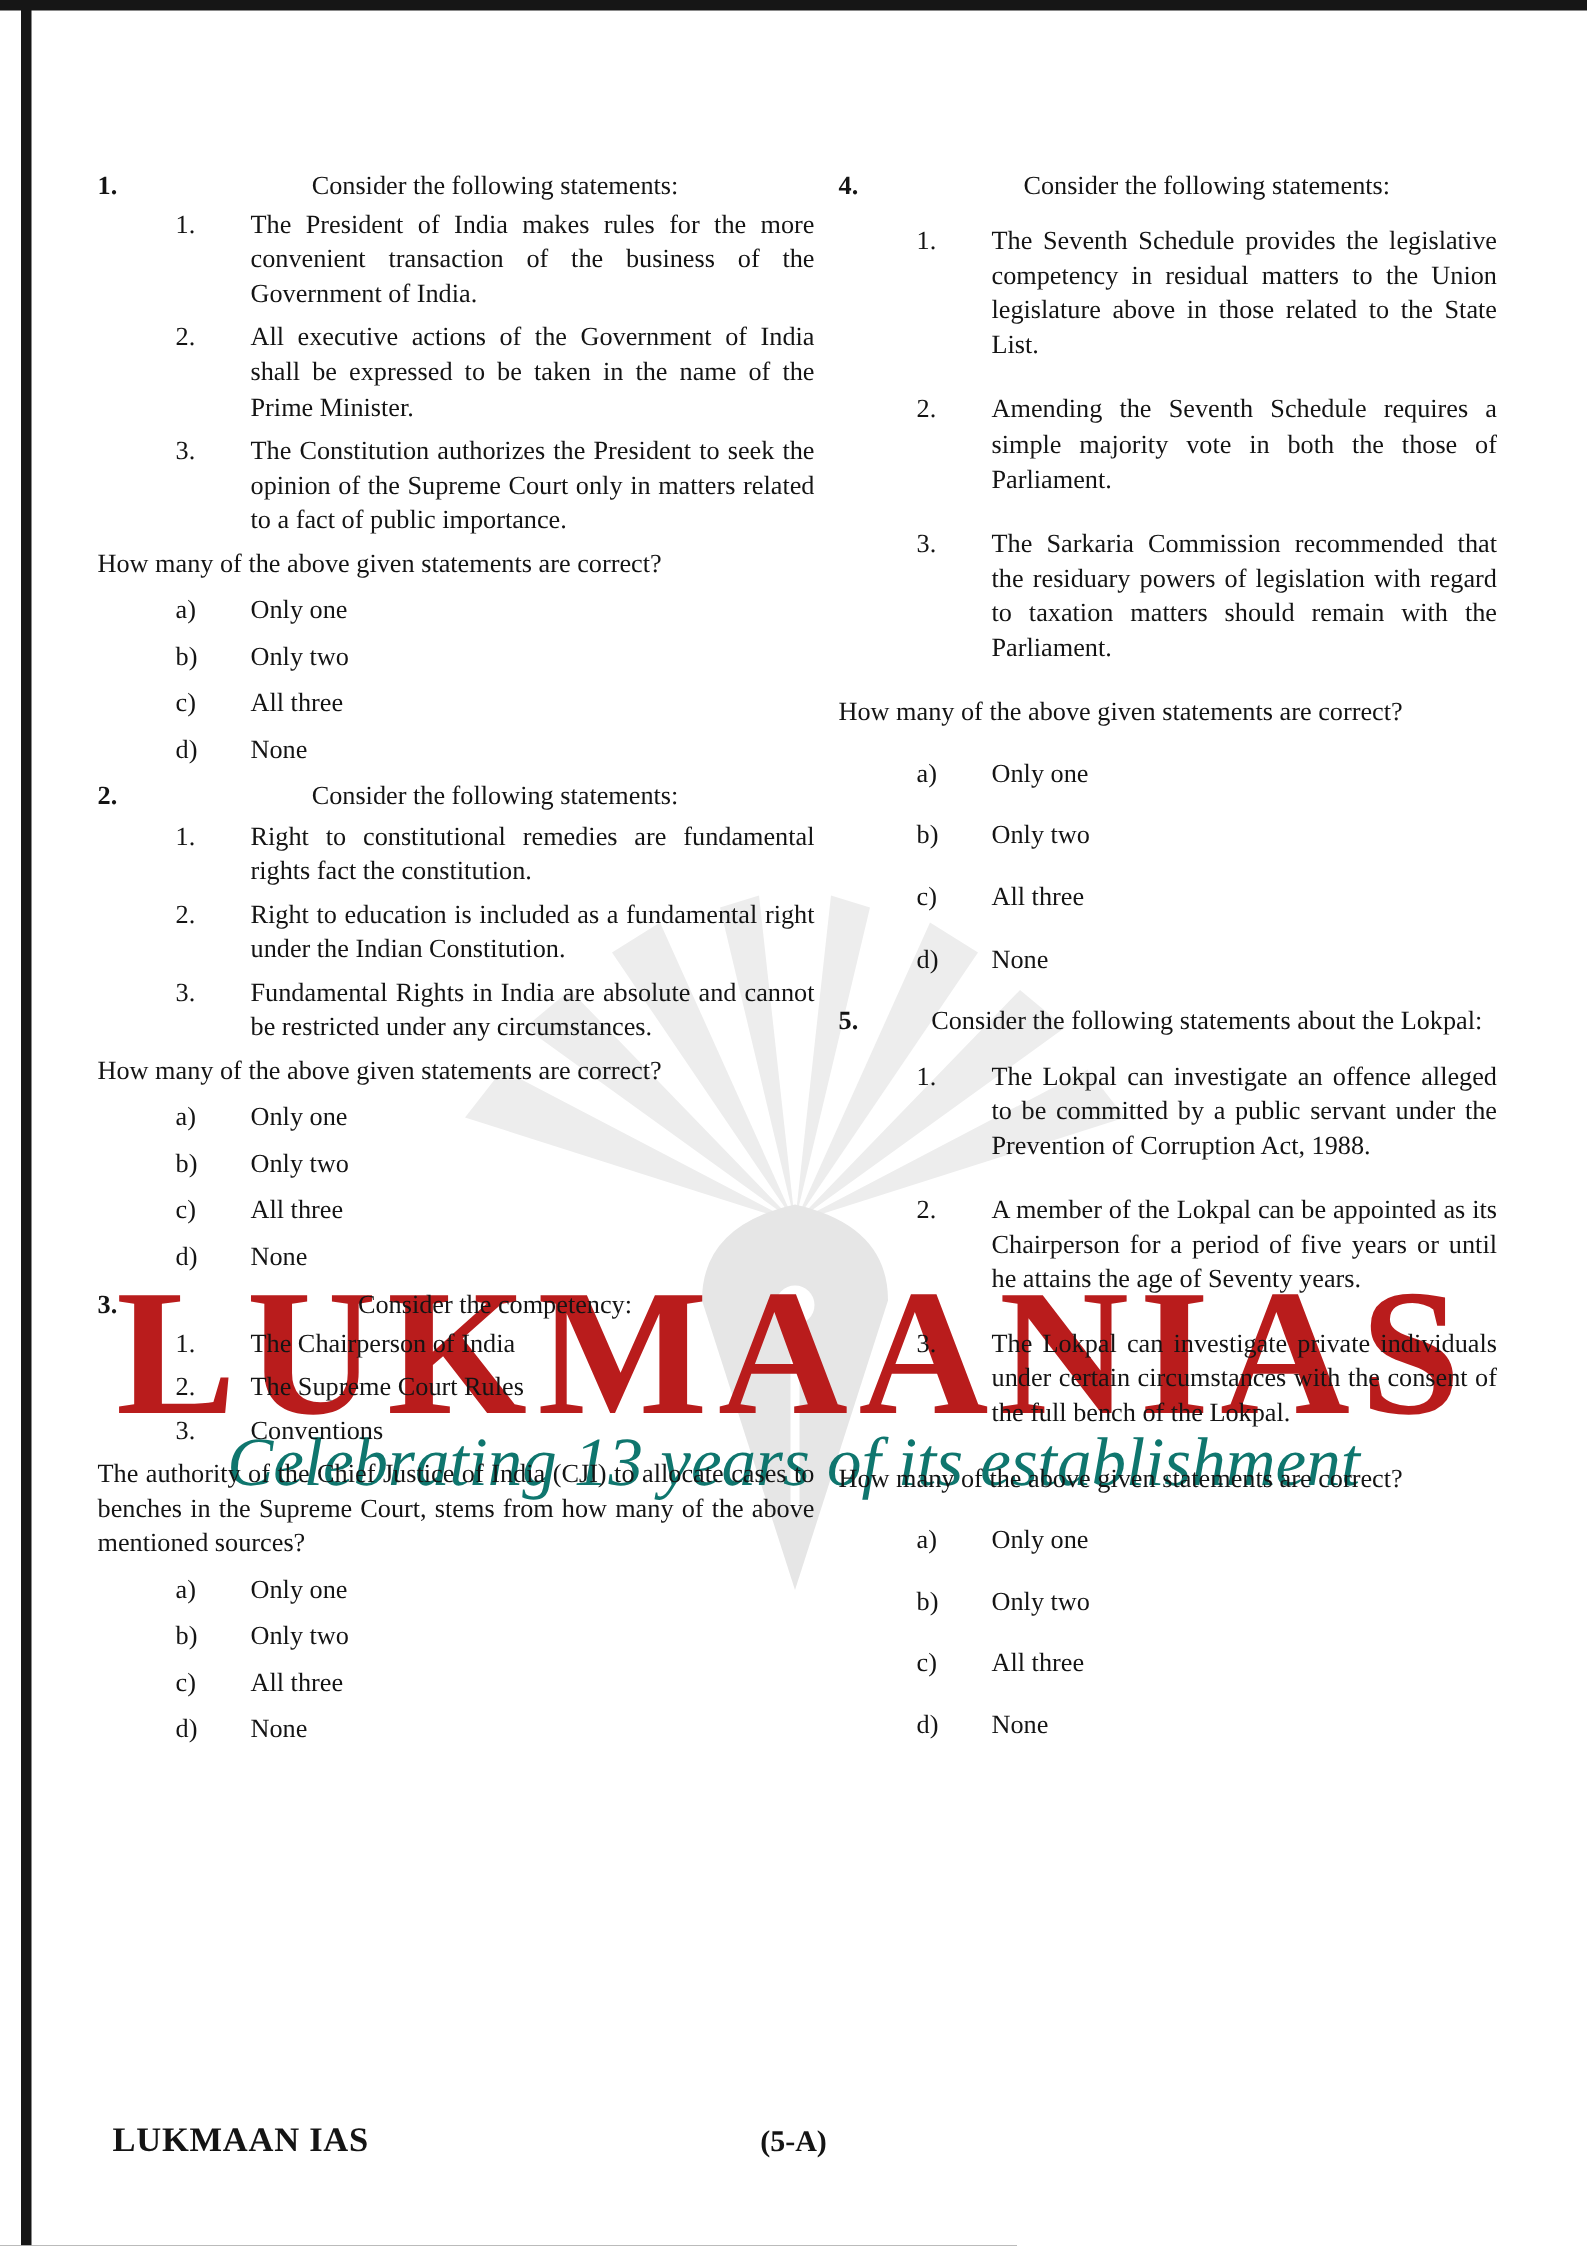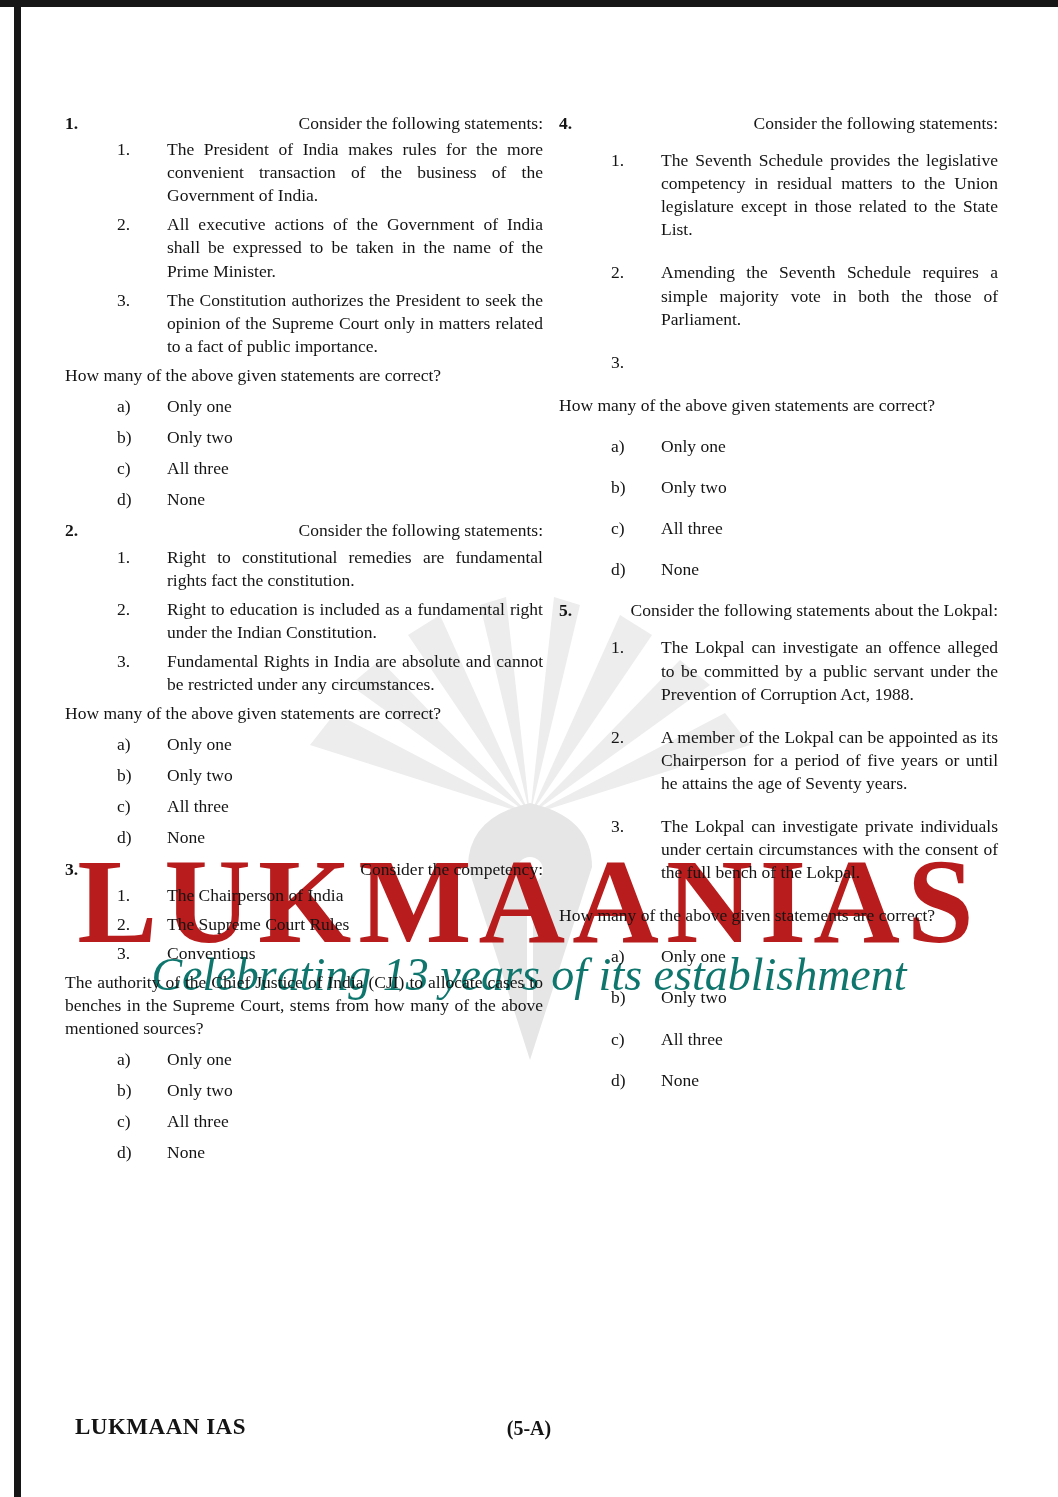--- a/index.html
+++ b/index.html
@@ -39,21 +39,21 @@
     padding:112px 60px 0 65px;
     font-size:17.5px;line-height:1.32;
   }
   .col-left{width:478px;flex:0 0 478px;}
   .col-right{flex:1;}
 
   .row{display:flex;}
   .num{flex:0 0 52px;font-weight:bold;}
   .snum{flex:0 0 50px;}
   .body{flex:1;text-align:justify;}
-  .intro{text-align:right;font-weight:normal;}
+  .intro{text-align:center;font-weight:normal;}
 
   .stmt,.opt,.qtext{margin-left:52px;}
   .qtext{text-align:justify;}
 
   
   .question{margin-bottom:7px;}
   .head{margin-bottom:3px;}
   .stmt{margin-bottom:6px;}
   .qtext{margin:6px 0 8px;}
   .opt{margin-bottom:8px;}
@@ -214,28 +214,29 @@
         </div>
       </div>
     <div class="col-right spaced">
         <div class="question">
           <div class="row head">
             <span class="num">4.</span>
             <span class="body intro">Consider the following statements:</span>
           </div>
           <div class="row stmt">
             <span class="snum">1.</span>
-            <span class="body">The Seventh Schedule provides the legislative competency in residual matters to the Union legislature except in those related to the State List.</span>
+            <span class="body">The Seventh Schedule provides the legislative competency in residual matters to the Union legislature above in those related to the State List.</span>
           </div>
           <div class="row stmt">
             <span class="snum">2.</span>
             <span class="body">Amending the Seventh Schedule requires a simple majority vote in both the those of Parliament.</span>
           </div>
           <div class="row stmt">
             <span class="snum">3.</span>
+            <span class="body">The Sarkaria Commission recommended that the residuary powers of legislation with regard to taxation matters should remain with the Parliament.</span>
           </div>
           <div class="qtext">How many of the above given statements are correct?</div>
           <div class="row opt">
             <span class="snum">a)</span>
             <span class="body">Only one</span>
           </div>
           <div class="row opt">
             <span class="snum">b)</span>
             <span class="body">Only two</span>
           </div>

